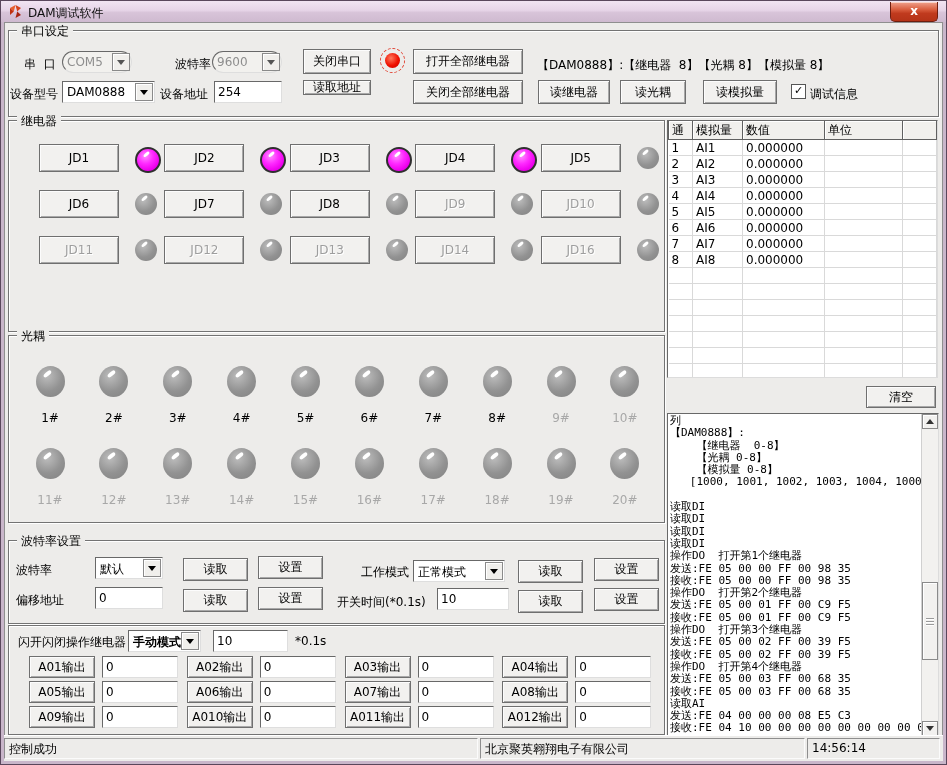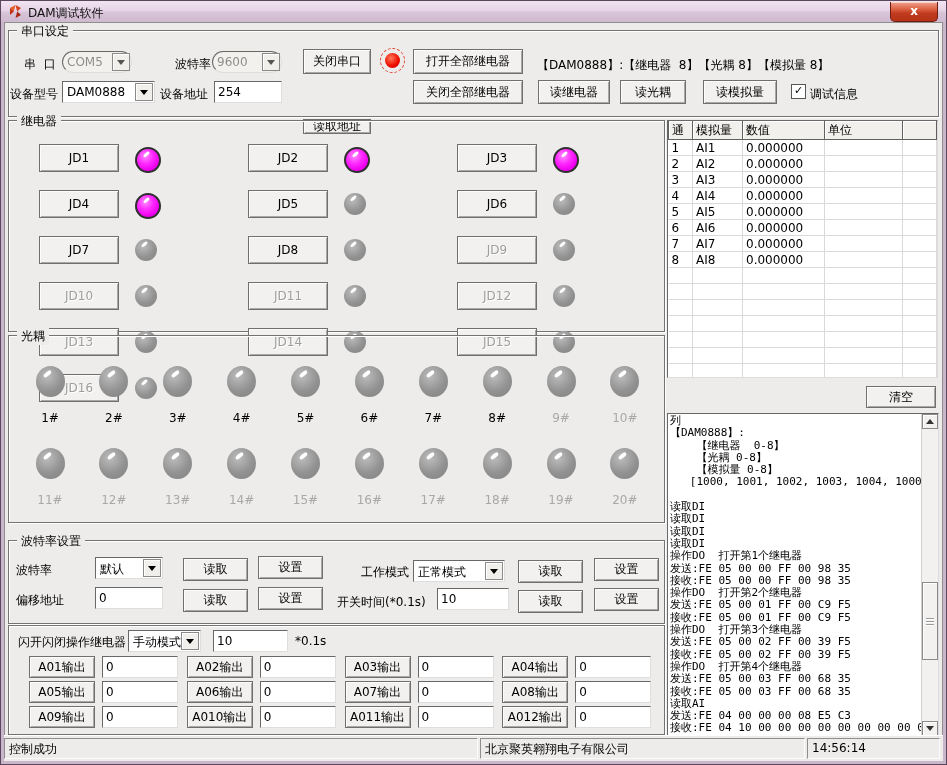--- a/index.html
+++ b/index.html
@@ -45,21 +45,21 @@
   .led-on{background:radial-gradient(circle at 38% 32%,#ff8eff 0%,#ff2bff 38%,#ee00ee 70%,#c800c8 100%);border:2px solid #2f2f2f;}
   .led-off{background:radial-gradient(circle at 38% 32%,#bdbdbd 0%,#929292 55%,#828282 100%);border:none;}
   .led22{width:22px;height:22px;}
   .led-red{position:absolute;width:15px;height:15px;border-radius:50%;
     background:radial-gradient(circle at 40% 35%,#ff7a5e 0%,#ef1000 55%,#c60000 100%);}
   .led-red::before{content:'';position:absolute;inset:-5px;border:1px dashed #e04030;border-radius:50%;}
   .checkbox{position:absolute;width:13px;height:13px;background:#fff;border:1px solid #555;
     font-size:11px;line-height:12px;text-align:center;cursor:pointer;}
   
   #relay-grid{position:absolute;left:10px;top:14px;right:6px;bottom:8px;display:grid;
-    grid-template-columns:repeat(3,1fr);grid-auto-rows:46px;align-items:center;padding-left:12px;}
+    grid-template-columns:repeat(5,1fr);grid-auto-rows:46px;align-items:center;padding-left:12px;}
   .relay-cell{position:relative;height:29px;}
   .btn.jd{position:absolute;left:8px;top:0;width:80px;height:28px;}
   .relay-cell .led22{left:104px;top:3px;}
   
   .opto-row{position:absolute;left:24px;right:22px;display:flex;justify-content:space-between;}
   .opto-item{position:relative;width:34px;display:flex;flex-direction:column;align-items:center;}
   .opto-item .led{position:relative;width:29px;height:31px;border-radius:50%;}
   .opto-item .olbl{margin-top:14px;font-size:12px;}
   .opto-item .olbl.dim{color:#a8a8a8;}
   
@@ -137,21 +137,21 @@
 
 <span class="lbl" style="left:10px;top:86px;">设备型号</span>
 <div class="combo" style="left:62px;top:81px;width:93px;">
   <span class="ctext">DAM0888</span>
   <span class="cbtn">
       <span class="arr"></span>
     </span>
 </div>
 <span class="lbl" style="left:160px;top:86px;">设备地址</span>
 <input class="tbox" style="left: 214px; top: 81px; width: 68px; height: 22px;" value="254">
-<button class="btn" style="left:303px;top:80px;width:68px;height:15px;margin-top:39px;">读取地址</button>
+<button class="btn" style="left:303px;top:80px;width:68px;height:15px;">读取地址</button>
 <button class="btn" style="left:413px;top:80px;width:110px;height:24px;">关闭全部继电器</button>
 <button class="btn" style="left:538px;top:80px;width:72px;height:24px;">读继电器</button>
 <button class="btn" style="left:620px;top:80px;width:66px;height:24px;">读光耦</button>
 <button class="btn" style="left:703px;top:80px;width:74px;height:24px;">读模拟量</button>
 <span class="checkbox" style="left:791px;top:84px;">✓</span>
 <span class="lbl" style="left:810px;top:86px;">调试信息</span>
 
 <div class="gb" style="left:8px;top:120px;width:655px;height:210px;">
   <span class="gb-title">继电器</span>
   <div id="relay-grid">
@@ -228,26 +228,20 @@
         </span>
       </div>
       <div class="relay-cell">
         <button class="btn jd dis">JD13</button>
         <span class="led led22 led-off">
           <span class="hl"></span>
         </span>
       </div>
       <div class="relay-cell">
         <button class="btn jd dis">JD14</button>
-        <span class="led led22 led-off">
-          <span class="hl"></span>
-        </span>
-      </div>
-      <div class="relay-cell">
-        <button class="btn jd dis">JD15</button>
         <span class="led led22 led-off">
           <span class="hl"></span>
         </span>
       </div>
       <div class="relay-cell">
         <button class="btn jd dis">JD16</button>
         <span class="led led22 led-off">
           <span class="hl"></span>
         </span>
       </div>
@@ -459,21 +453,21 @@
         <button class="btn">A011输出</button>
         <input class="tbox" value="0" style="">
       </div>
       <div class="out-cell">
         <button class="btn">A012输出</button>
         <input class="tbox" value="0" style="">
       </div>
     </div>
 </div>
 <span class="lbl" style="left:18px;top:634px;">闪开闪闭操作继电器</span>
-<div class="combo" style="left:128px;top:630px;width:73px;">
+<div class="combo" style="left:128px;top:630px;width:73px;font-weight:bold;">
   <span class="ctext">手动模式</span>
   <span class="cbtn">
       <span class="arr"></span>
     </span>
 </div>
 <input class="tbox" style="left: 213px; top: 630px; width: 75px; height: 22px;" value="10">
 <span class="lbl" style="left:295px;top:634px;">*0.1s</span>
 
 <div class="tbl-wrap">
   <table id="analog-table">

